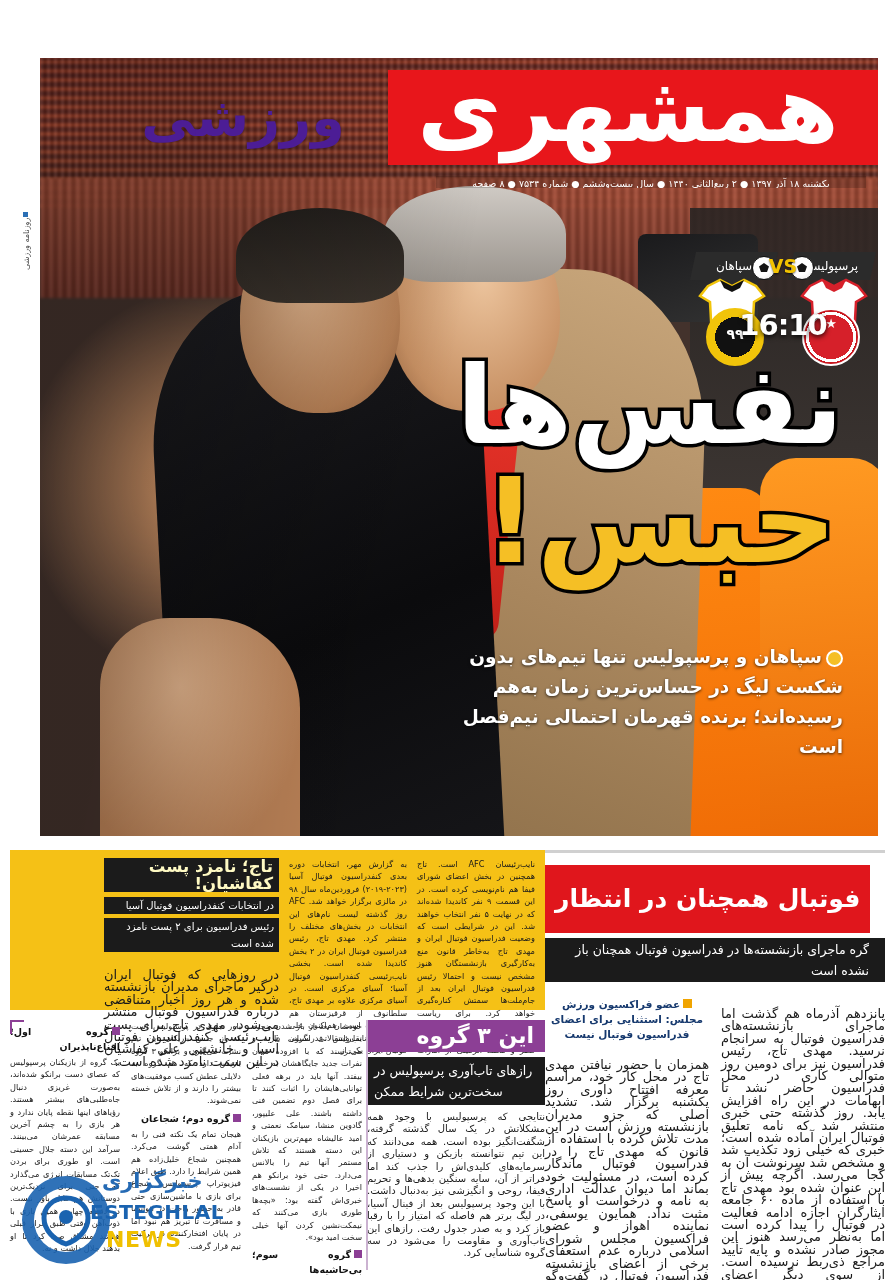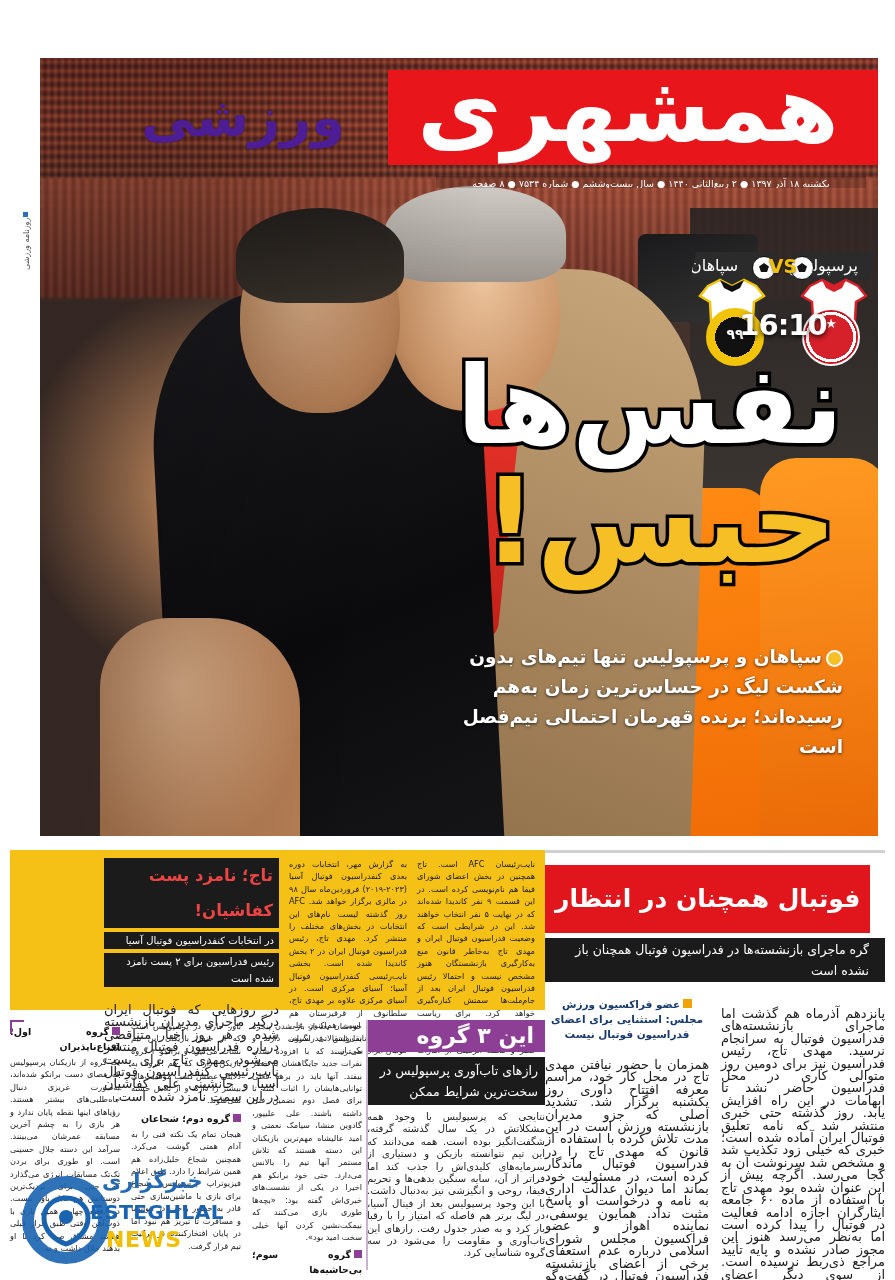--- a/index.html
+++ b/index.html
@@ -96,21 +96,21 @@
     position:absolute;left:16px;top:176px;width:22px;height:130px;
     writing-mode:vertical-rl;transform:rotate(180deg);
     font-size:8px;color:#4a4a4a;line-height:22px;text-align:center;white-space:nowrap;
   }
   .vstrip .dot{display:inline-block;width:5px;height:5px;background:#2b6fb5;margin-left:3px;}
 
   
   .score{position:absolute;left:690px;top:252px;width:186px;height:110px;}
   .score-plate{
     position:absolute;top:0;height:28px;background:#2b2b2b;color:#fff;
-    font-size:16px;line-height:28px;text-align:left;
+    font-size:12px;line-height:28px;text-align:center;
     clip-path:polygon(6px 0,100% 0,calc(100% - 6px) 100%,0 100%);
   }
   .plate-home{right:0;width:88px;}
   .plate-away{left:0;width:88px;}
   .score-vs{
     position:absolute;left:50%;top:2px;transform:translateX(-50%);
     color:#f2c200;font-size:19px;font-weight:bold;line-height:24px;
     text-shadow:0 1px 2px rgba(0,0,0,.6);z-index:4;
   }
   .ball{position:absolute;top:4px;width:22px;height:22px;border-radius:50%;
@@ -184,42 +184,42 @@
   .kicker .sq{display:inline-block;width:9px;height:9px;background:#f0a400;margin-left:3px;}
 
   
   .ybox{
     position:absolute;left:10px;top:5px;width:535px;height:160px;background:#f5c116;
     padding:8px 10px;box-sizing:border-box;
   }
   .ybox-inner{display:flex;gap:10px;height:100%;}
   .ybox-head{width:175px;flex:0 0 175px;text-align:right;}
   .yb-title{
-    display:inline-block;background:#1b1b1b;color:#ef4444;font-weight:bold;
-    font-size:16.5px;line-height:35px;padding:0 6px;
+    display:inline-block;background:#1b1b1b;color:#fef9c3;font-weight:bold;
+    font-size:16.5px;line-height:17px;padding:0 6px;
   }
   .yb-sub{
     display:block;background:#1b1b1b;color:#fff;font-size:10px;line-height:17px;
     padding:0 5px;margin-top:4px;
   }
   .yb-body{font-size:13px;line-height:12.4px;color:#1a1a1a;text-align:justify;margin-top:17px;}
   .ybox-col{width:118px;flex:0 0 118px;font-size:8.2px;line-height:12.4px;
     color:#1a1a1a;text-align:justify;}
 
   
   .pbox{position:absolute;left:10px;top:175px;width:535px;height:255px;}
   .pbox-head{position:absolute;right:0;top:0;width:178px;}
   .pb-title{
     display:block;background:#8c3f95;color:#fff;font-weight:bold;font-size:22px;
     line-height:32px;padding:0 8px;text-align:right;
     border-right:3px solid #8c3f95;
   }
   .pb-sub{
     display:block;background:#1b1b1b;color:#fff;font-size:12.5px;line-height:21px;
-    padding:3px 7px;margin-top:5px;text-align:right;
+    padding:3px 7px;margin-top:5px;text-align:left;
   }
   .pb-body{font-size:10px;line-height:12.4px;color:#1a1a1a;text-align:justify;margin-top:6px;}
   .pcols{position:absolute;left:0;top:0;width:352px;display:flex;gap:11px;}
   .pcol{width:113px;font-size:8.2px;line-height:12.4px;color:#1a1a1a;text-align:justify;}
   .grp{display:block;font-weight:bold;font-size:9.5px;line-height:15px;color:#111;margin:4px 0 2px;}
   .grp .sq{display:inline-block;width:8px;height:8px;background:#8c3f95;margin-left:3px;}
   .prule{position:absolute;left:356px;top:0;width:2px;height:250px;background:#cbb2d1;}
   .pcorner{position:absolute;left:0;top:0;width:12px;height:12px;
     border-left:2px solid #8c3f95;border-top:2px solid #8c3f95;}
 

